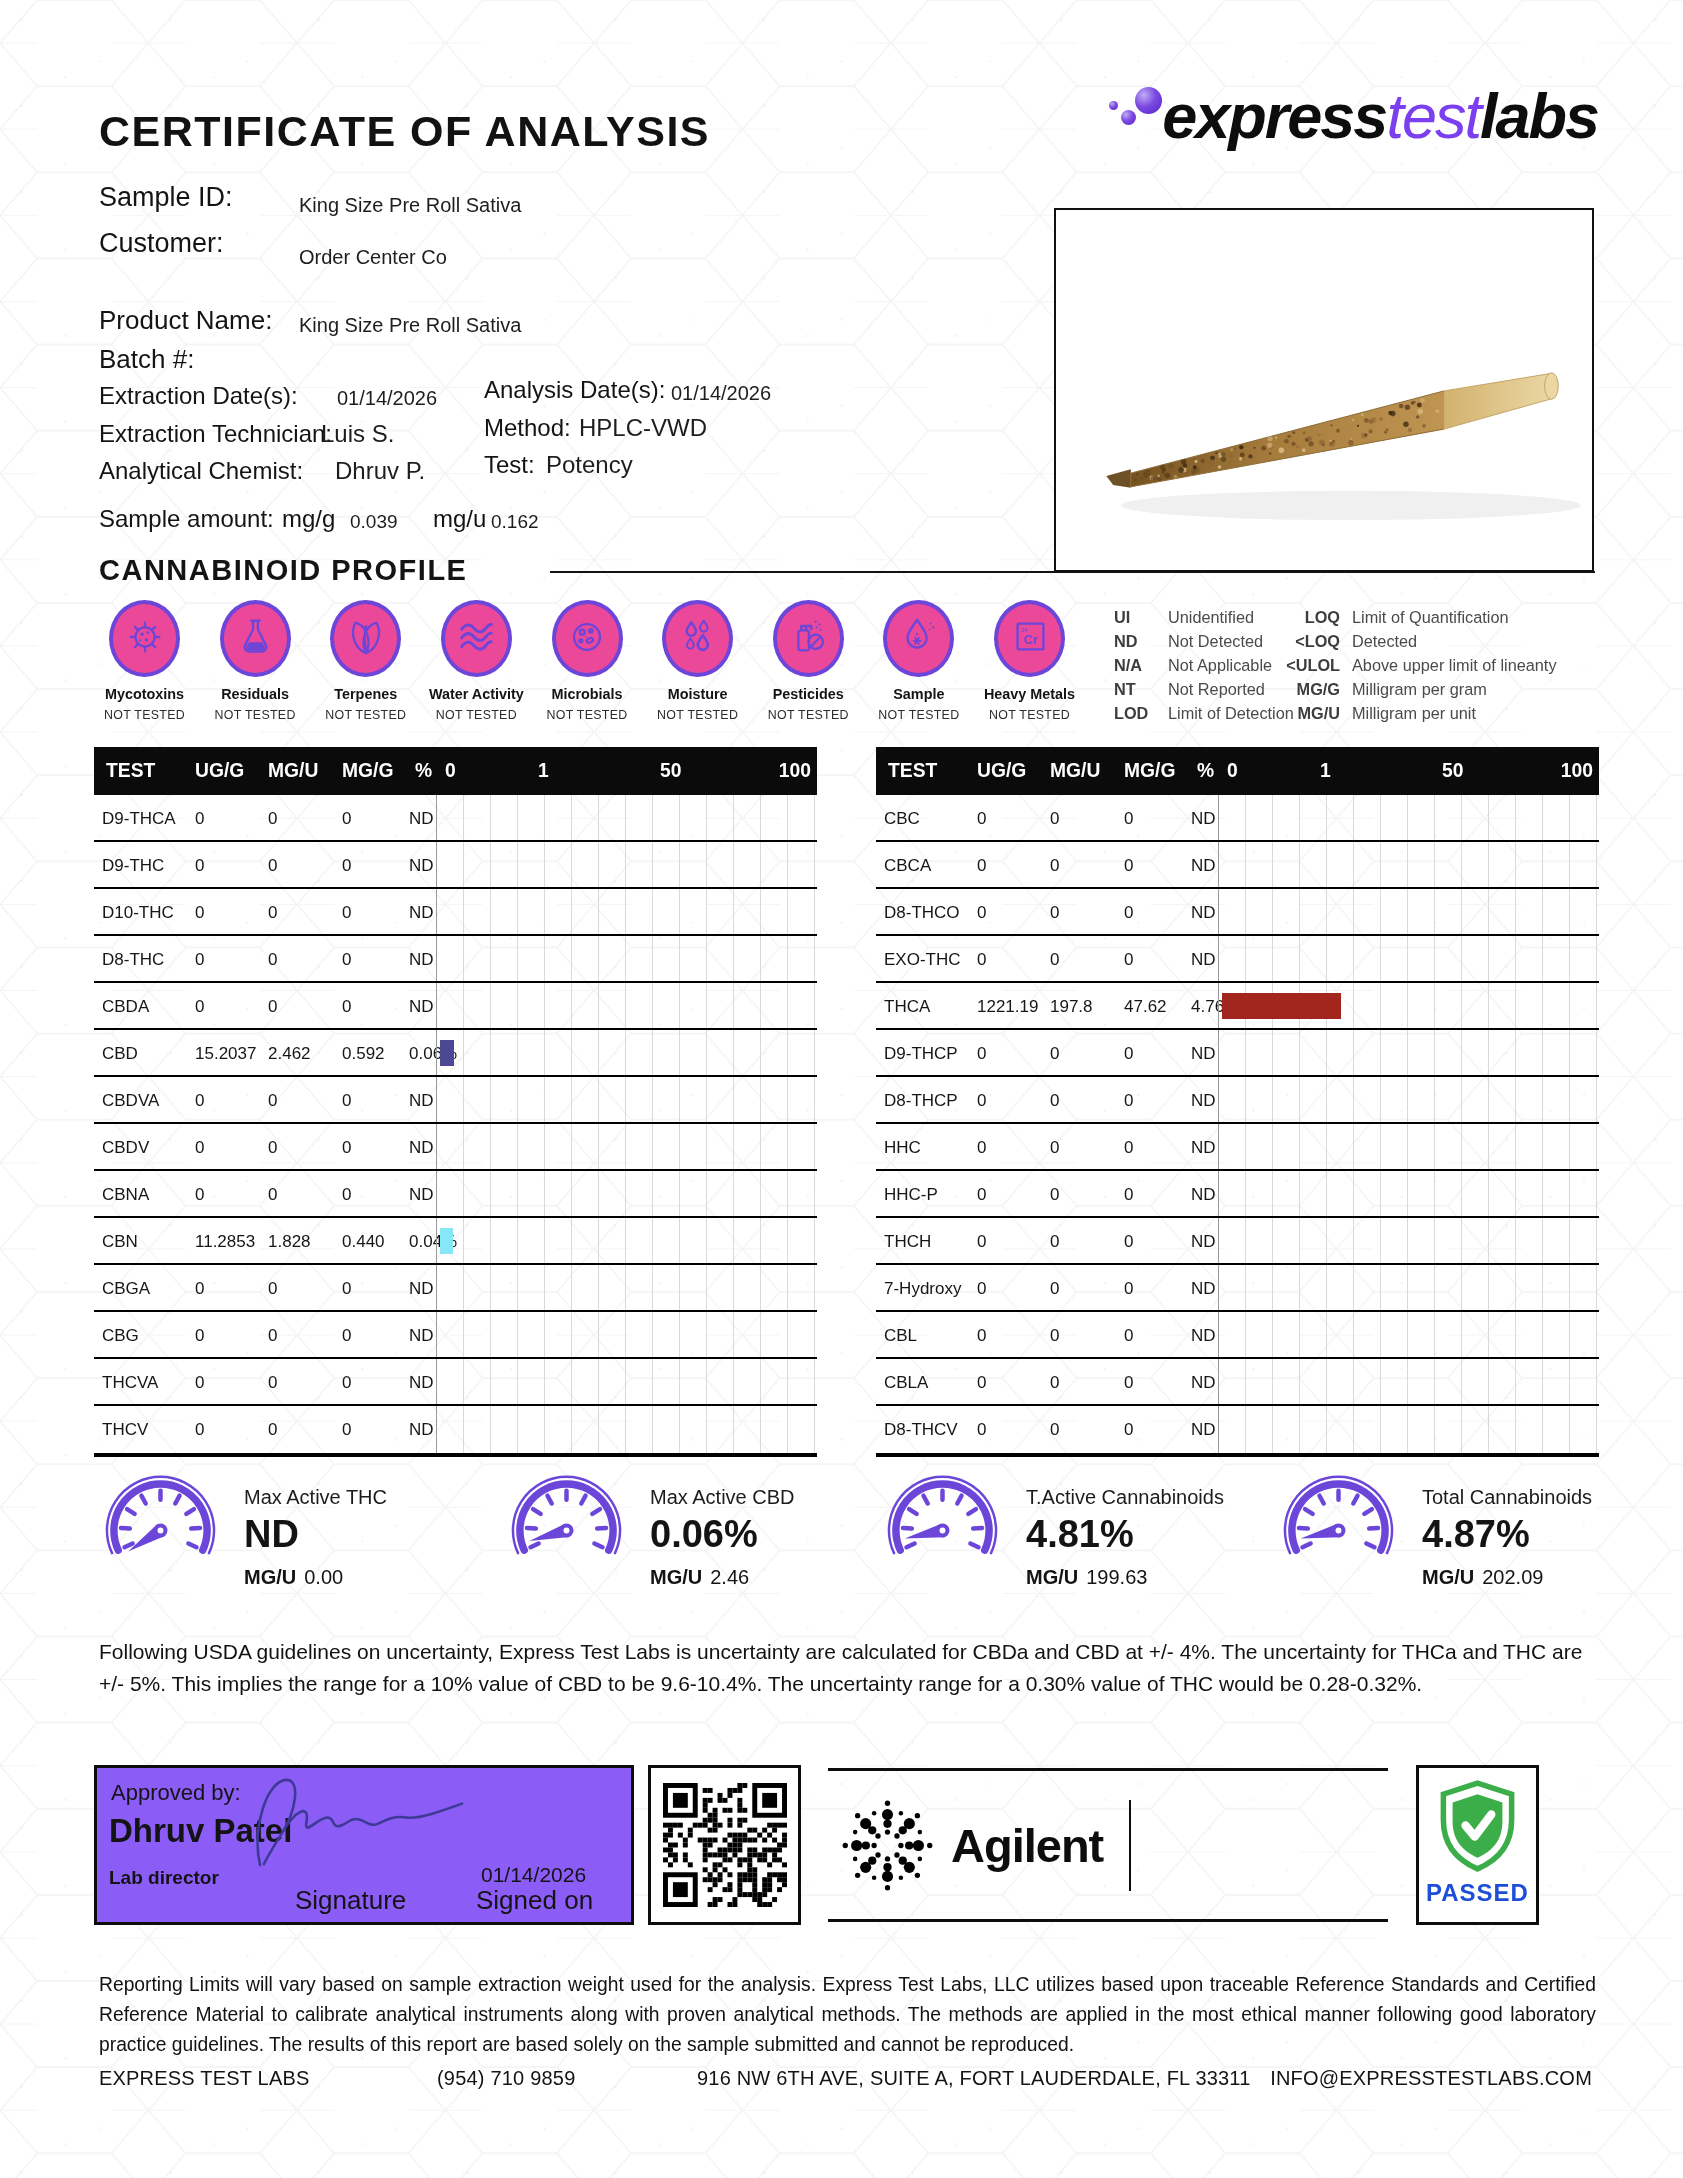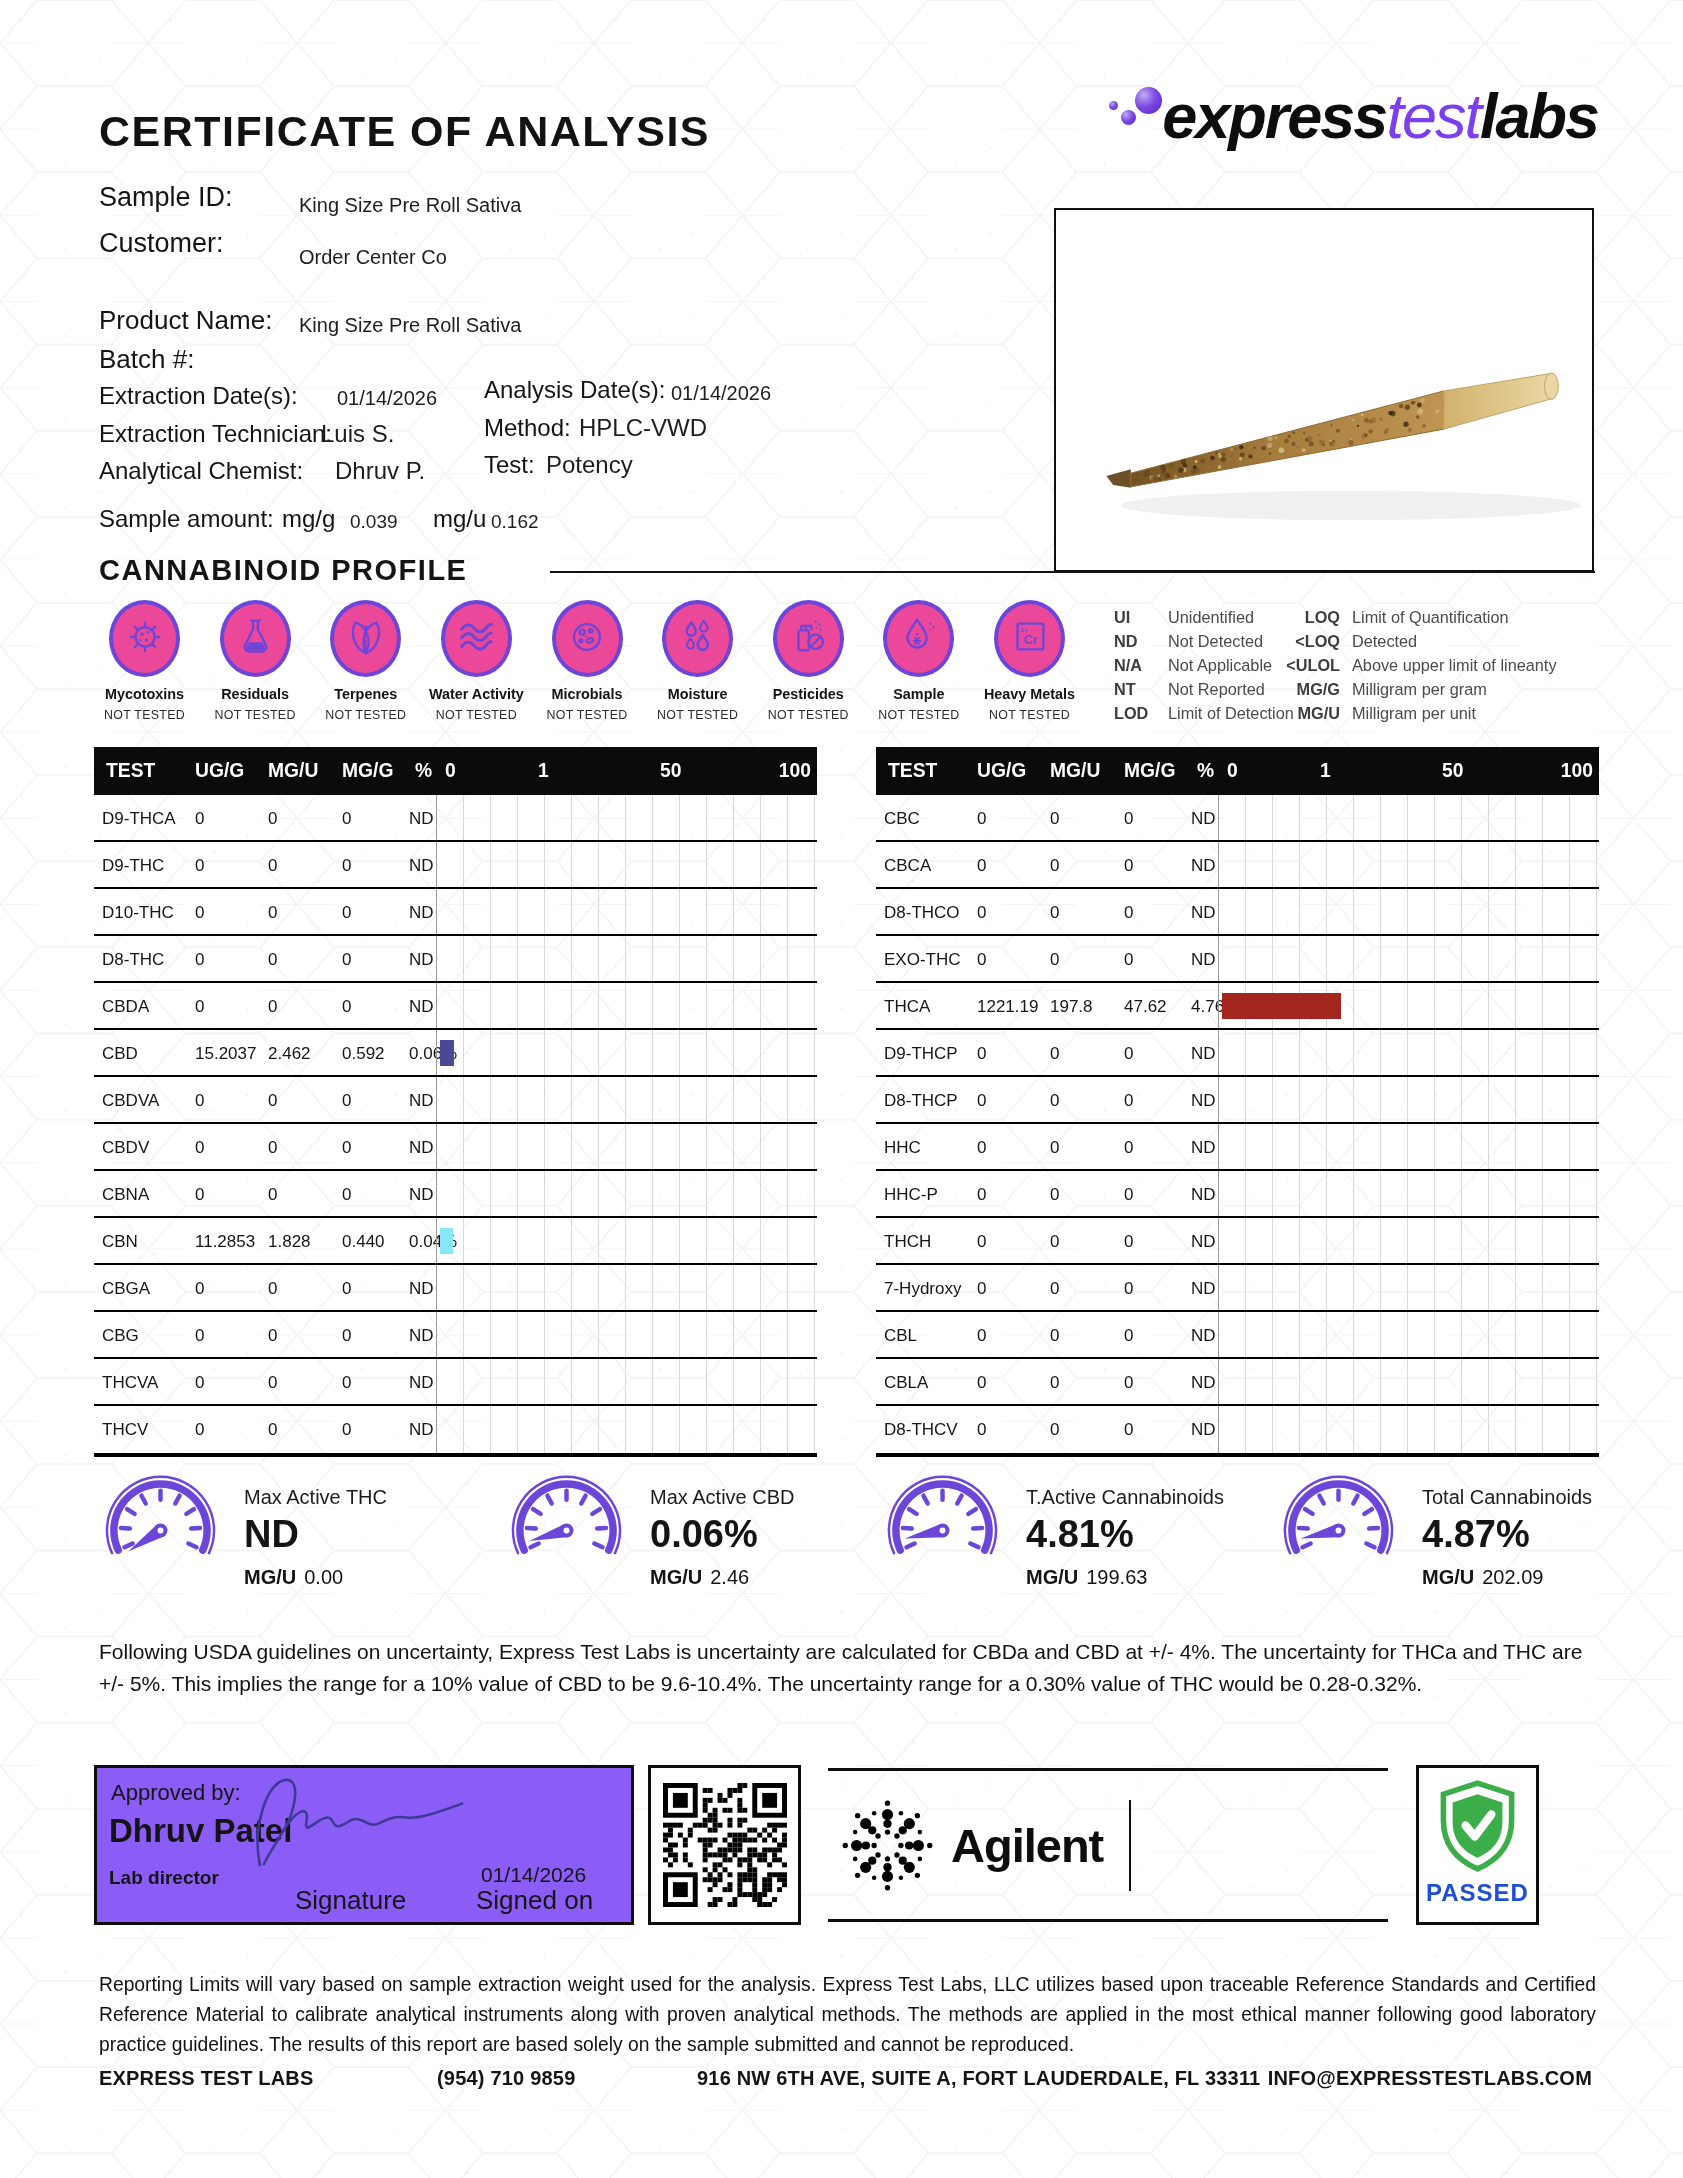--- a/index.html
+++ b/index.html
@@ -63,21 +63,21 @@
   
   .appr-box{left:94px;top:1765px;width:540px;height:160px;border:3px solid #0d0d0d;background:#8b5cf6}
   .qr-box{left:648px;top:1765px;width:153px;height:160px;border:3px solid #0d0d0d;background:#fff;display:flex;align-items:center;justify-content:center}
   .agilent{left:828px;top:1768px;width:560px;height:154px;border-top:3px solid #0d0d0d;border-bottom:3px solid #0d0d0d;display:flex;align-items:center;background:transparent}
   .ag-brand{font-size:47px;font-weight:800;color:#0d0d0d;margin-left:12px;letter-spacing:-1px}
   .ag-divider{width:2px;height:91px;background:#0d0d0d;margin:0 26px}
   .ag-powered{font-size:30px;color:#0d0d0d}
   .passed-box{left:1416px;top:1765px;width:123px;height:160px;border:3px solid #0d0d0d;background:#fff;text-align:center}
   .passed-label{font-size:24px;font-weight:800;color:#1d4ed8;letter-spacing:1px;margin-top:2px}
   
-  .foot{top:2067px;font-size:20px;font-weight:700;letter-spacing:0.2px;white-space:nowrap}
+  .foot{top:2067px;font-size:20px;font-weight:400;letter-spacing:0.2px;white-space:nowrap}
 </style>
 </head>
 <body>
 
 <svg class="abs" style="left:0;top:0;opacity:.65" width="1683" height="2178" viewBox="0 0 1700 2200">
   <defs>
     <pattern id="hexp" width="150" height="87" patternUnits="userSpaceOnUse">
       <path d="M37.5,0 L112.5,0 L150,43.5 L112.5,87 L37.5,87 L0,43.5 Z" fill="none" stroke="#ececec" stroke-width="1.4"></path>
       <path d="M112.5,43.5 L187.5,43.5 M-37.5,43.5 L37.5,43.5" fill="none" stroke="#efefef" stroke-width="1.2"></path>
       <circle cx="22" cy="20" r="0.9" fill="#e2e2e2"></circle>

